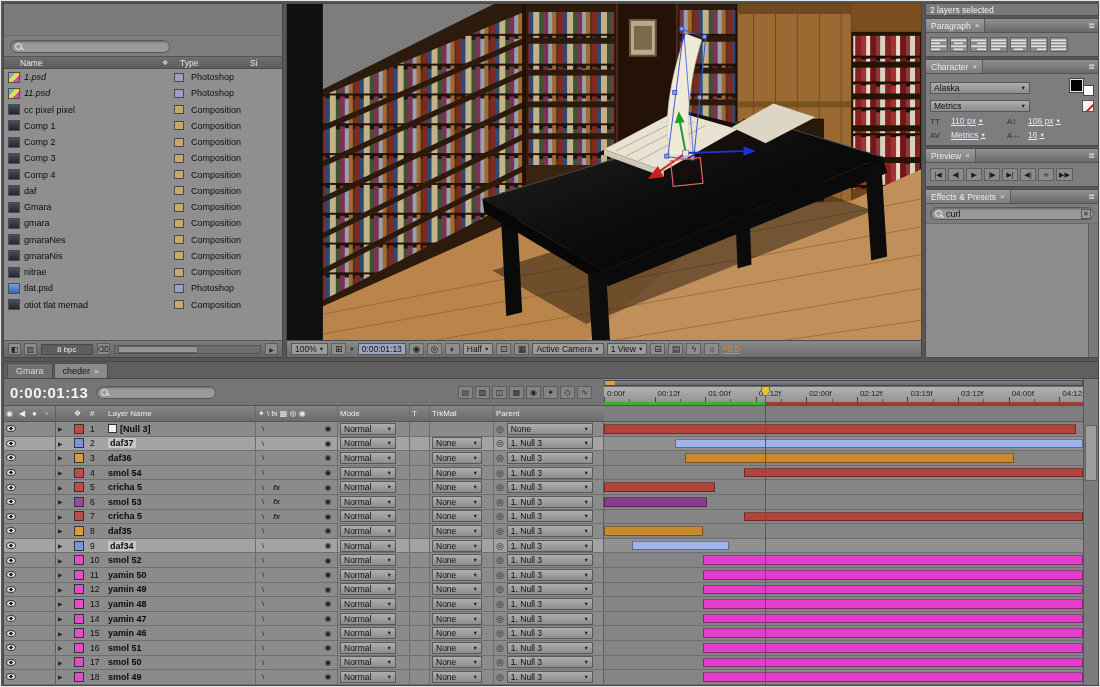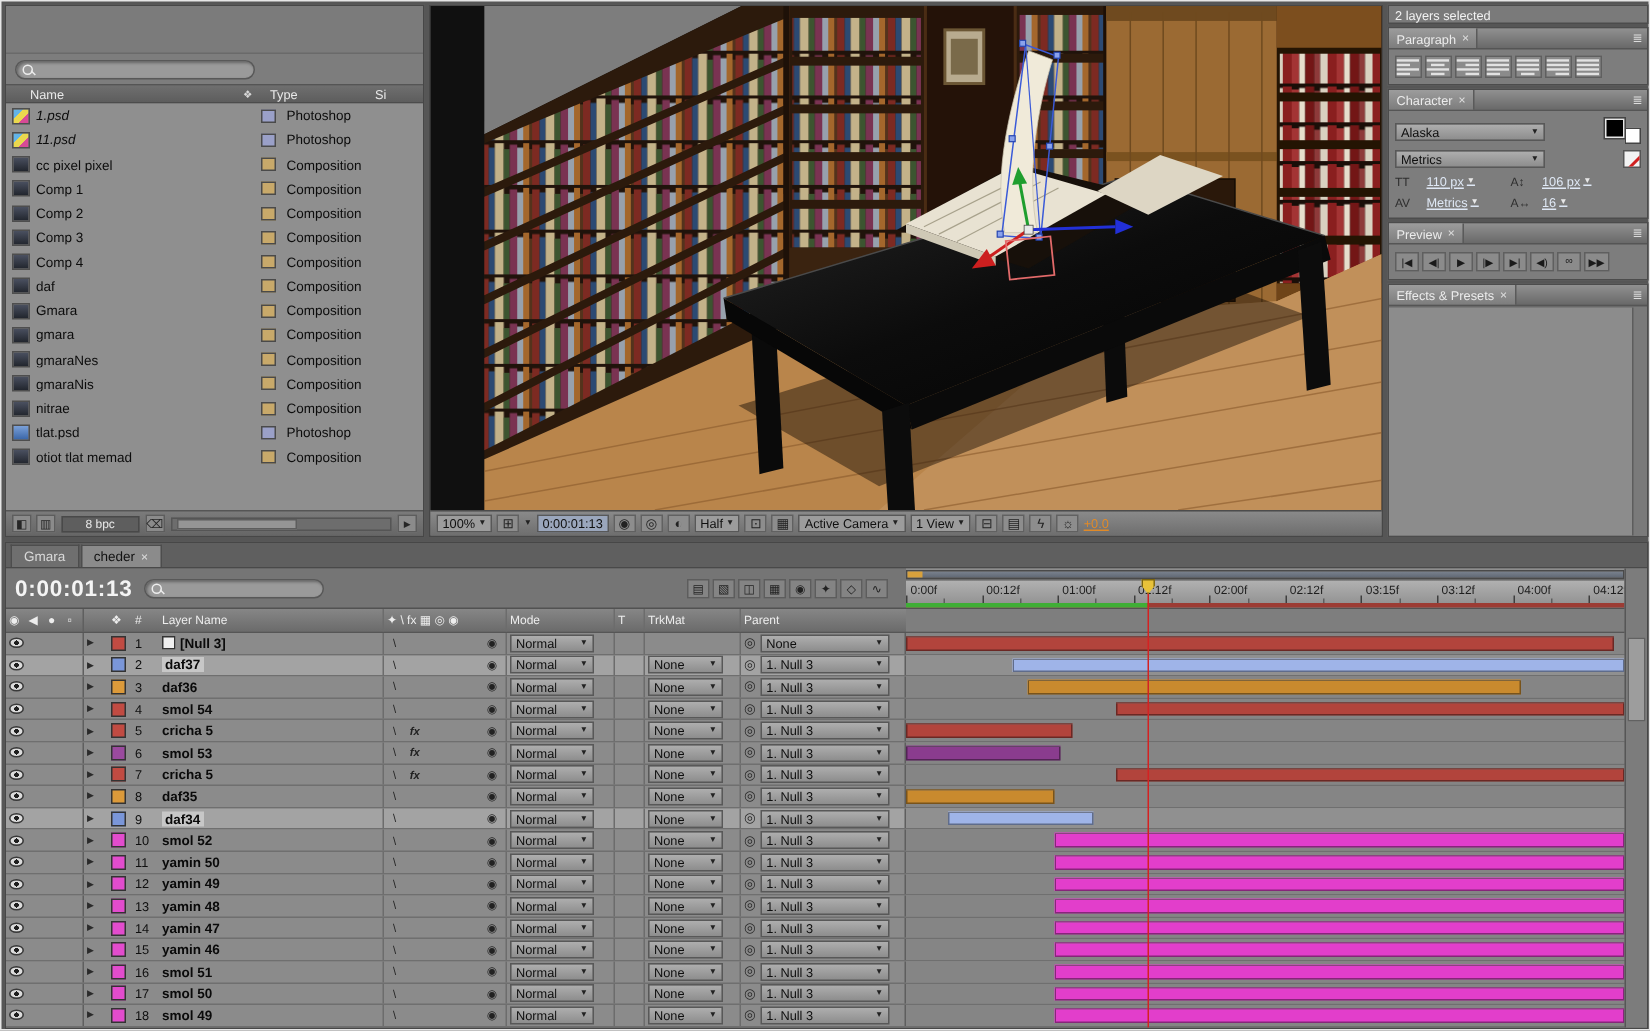--- a/index.html
+++ b/index.html
@@ -600,20 +600,27 @@
         </div>
     </section>
     <section class="rpanel eff">
       <div class="phead">
         <span class="ptitle">
             <span>Effects &amp; Presets</span>
             <span class="tclose">×</span>
           </span>
         <span class="pmenu">≣</span>
       </div>
+      <div class="effsearch">
+        <span class="searchbox effbox">
+          <span class="mag"></span>
+          <input class="sin" value="curl" style="">
+          <span class="xbox">✕</span>
+        </span>
+      </div>
       <div class="efflist">
         <span class="effvscroll"></span>
       </div>
     </section>
   </aside>
 
   <section class="timeline">
     <div class="tl-tabs">
       <span class="ttab">
           <span>Gmara</span>

